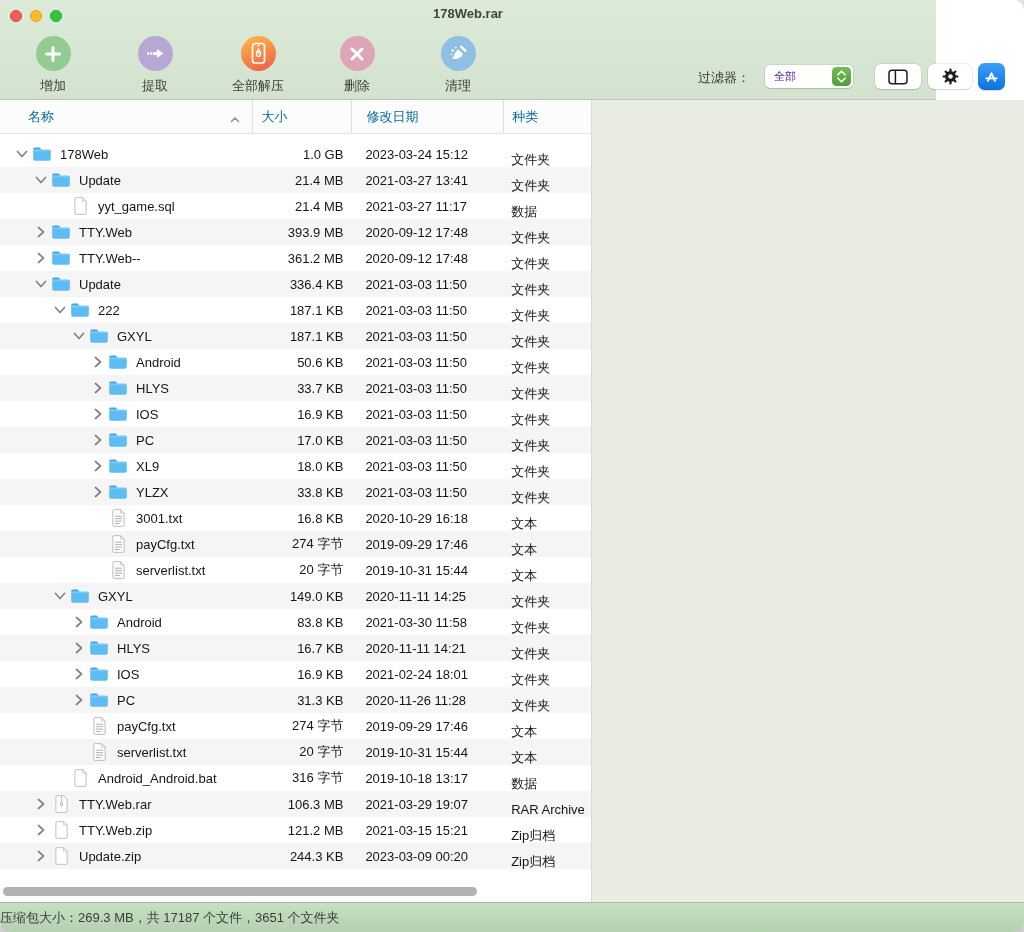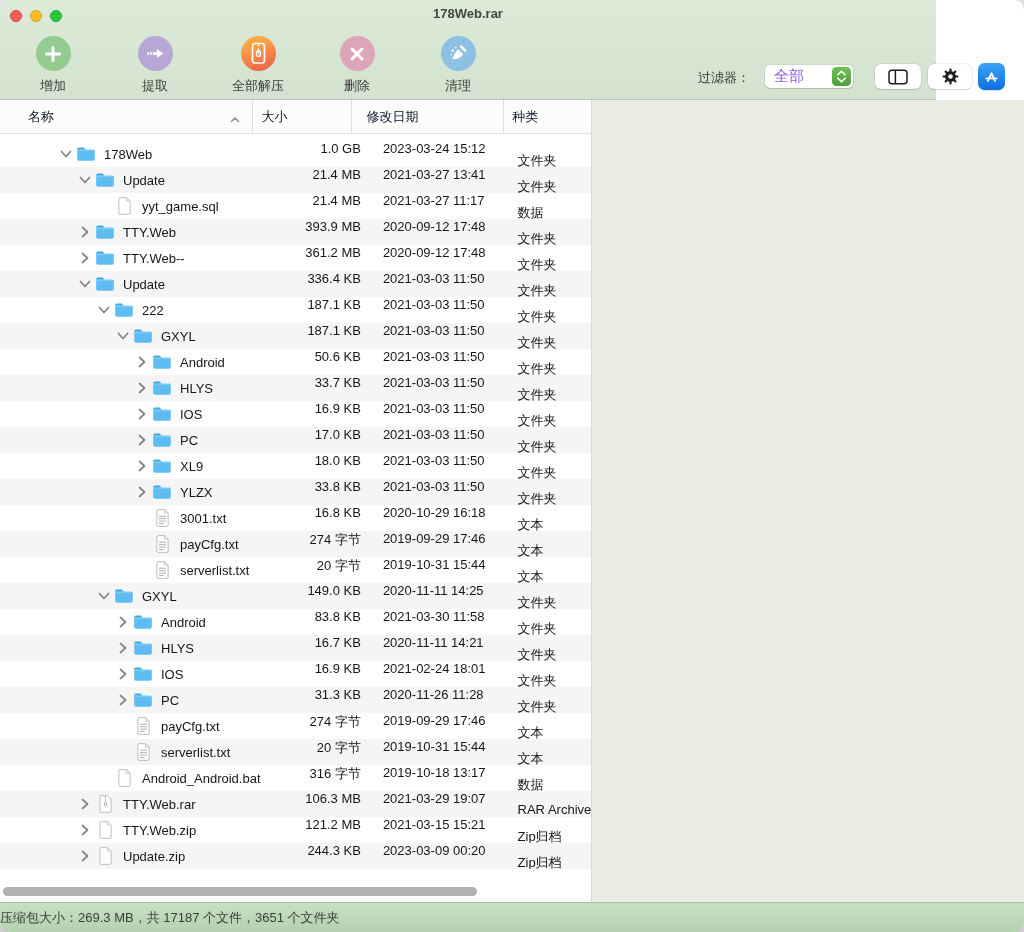--- a/index.html
+++ b/index.html
@@ -20,42 +20,42 @@
   .tool-label{margin-top:6px;font-size:13px;color:#3a3d38;white-space:nowrap;}
   #tool-add{left:20px;width:66px;}
   #tool-extract{left:122px;width:66px;}
   #tool-extract-all{left:213px;width:90px;}
   #tool-delete{left:324px;width:66px;}
   #tool-clean{left:425px;width:66px;}
   
   #filter-label{position:absolute;top:69px;left:698px;font-size:13px;color:#3a3d38;}
   #filter-select{position:absolute;top:65px;left:765px;width:88px;height:23px;background:#fff;border-radius:5px;
     box-shadow:0 0 0 0.5px rgba(0,0,0,.12),0 1px 1px rgba(0,0,0,.12);display:flex;align-items:center;}
-  #filter-value{flex:1;font-size:15px;color:#8b5cf6;padding-left:9px;}
+  #filter-value{flex:1;font-size:11px;color:#4c1d95;padding-left:9px;}
   #filter-stepper{width:19px;height:19px;margin-right:2px;border-radius:4.5px;
     background:linear-gradient(to bottom,#72bf55,#4f9e3d);display:flex;flex-direction:column;align-items:center;justify-content:center;gap:1px;}
   .chip-btn{position:absolute;top:64px;height:25px;background:#fff;border-radius:6px;
     box-shadow:0 0 0 0.5px rgba(0,0,0,.12),0 1px 1px rgba(0,0,0,.12);display:flex;align-items:center;justify-content:center;}
   #btn-sidebar{left:875px;width:46px;}
   #btn-gear{left:928px;width:44px;}
   #btn-appstore{position:absolute;top:63px;left:978px;width:27px;height:27px;border-radius:6.5px;
     background:linear-gradient(to bottom,#3ba1f8,#0d70e2);display:flex;align-items:center;justify-content:center;
     box-shadow:0 1px 1px rgba(0,0,0,.15);}
   
   #content{position:absolute;left:0;top:100px;width:1024px;height:802px;background:#e9ece3;}
   #table{position:absolute;left:0;top:0;width:592px;height:802px;background:#fff;border-right:1px solid #d9dcd5;box-sizing:border-box;}
   #thead{position:relative;height:33px;border-bottom:1px solid #e3e3e3;background:#fcfcfc;display:flex;align-items:center;}
-  .th{font-size:13px;color:#0f172a;box-sizing:border-box;position:relative;height:100%;display:flex;align-items:center;}
+  .th{font-size:13px;color:#0369a1;box-sizing:border-box;position:relative;height:100%;display:flex;align-items:center;}
   #th-name{width:252px;padding-left:28px;}
   #th-size{width:100px;padding-left:9px;border-left:1px solid #dedede;}
   #th-date{width:152px;padding-left:14px;border-left:1px solid #dedede;}
   #th-kind{width:88px;padding-left:8px;border-left:1px solid #dedede;}
   #sort-chevron{position:absolute;right:12px;top:11px;}
   #rows{position:absolute;left:0;top:34px;width:591px;padding-top:7px;}
-  .row{height:26px;display:flex;font-size:13px;color:#161616;padding-left:44px;}
+  .row{height:26px;display:flex;align-items:center;font-size:13px;color:#161616;}
   .row.alt{background:#f5f5f5;}
   .cell{box-sizing:border-box;overflow:hidden;white-space:nowrap;}
   .name-cell{width:252px;display:flex;align-items:center;padding-left:14px;}
   .size-cell{width:100px;text-align:right;padding-right:8px;}
   .date-cell{width:152px;padding-left:14px;}
   .kind-cell{width:88px;padding-left:8px;margin-top:11px;}
   .indent{display:inline-block;height:1px;}
   .chev{width:16px;height:12px;display:inline-flex;align-items:center;justify-content:center;flex:none;}
   .chev.none{visibility:hidden;}
   .chev svg{transition:none;}

